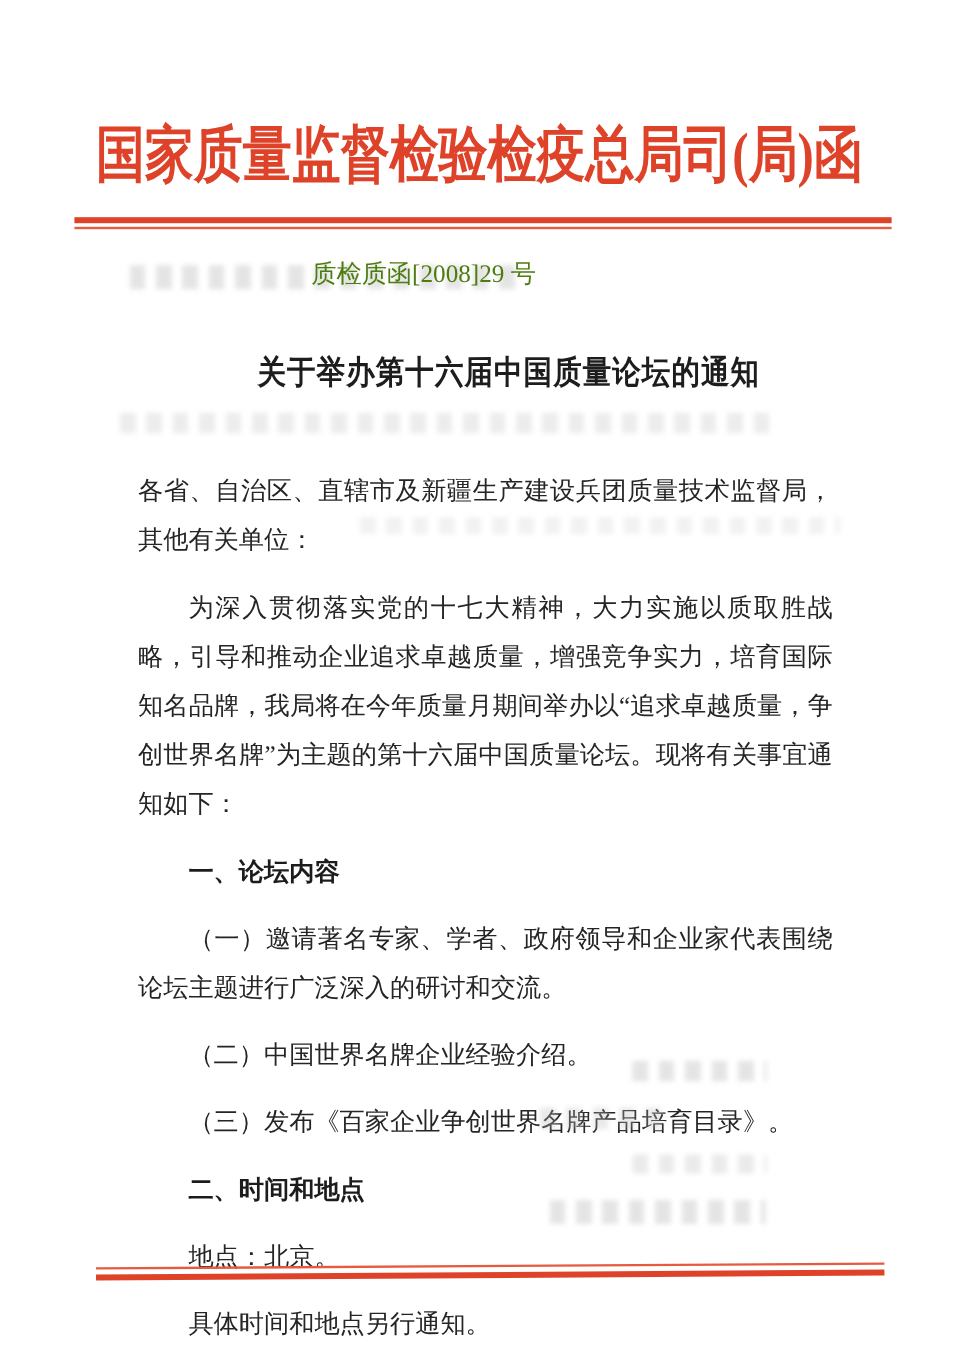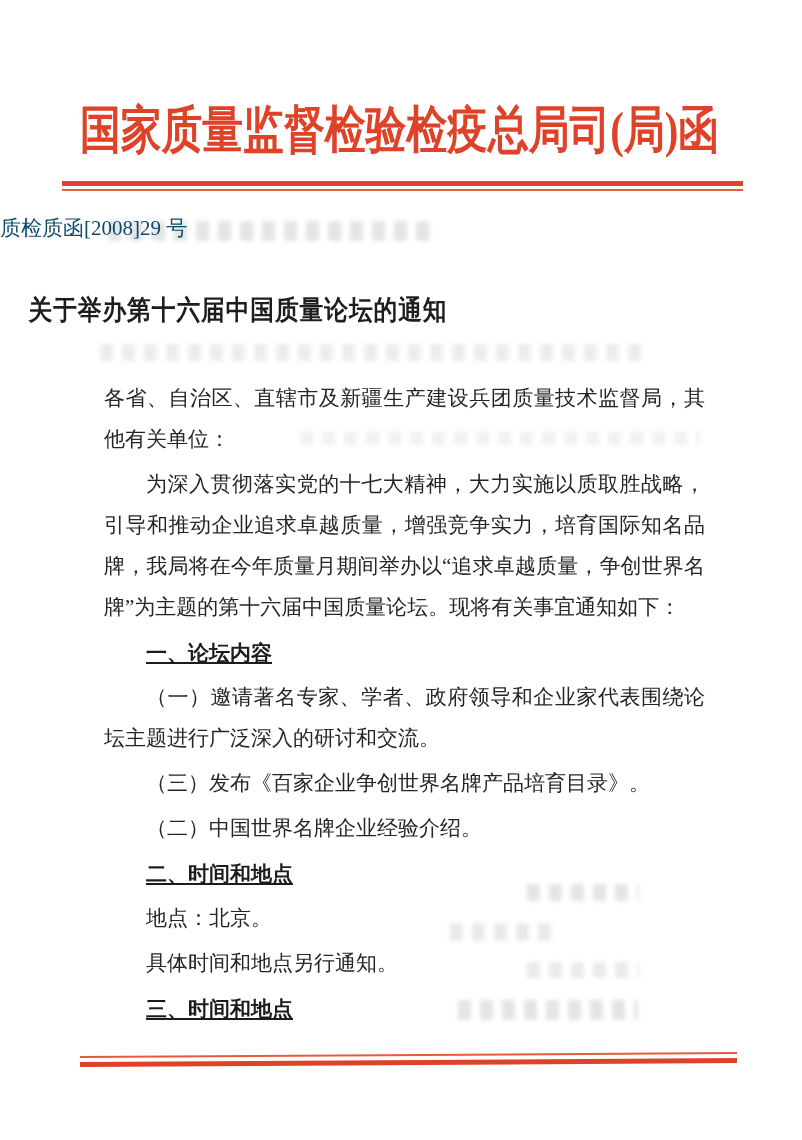--- a/index.html
+++ b/index.html
@@ -17,45 +17,44 @@
   }
   .letterhead .squeeze { display:inline-block; transform:scaleX(0.80); transform-origin:center; }
 
   
   .rule-top { position:absolute; left:62px; top:181px; width:681px; }
   .rule-top .thick { height:5px; background:#de432a; }
   .rule-top .thin  { height:2px; background:#e65a3e; margin-top:3px; }
 
   
   .doc-number {
-    position:absolute; top:214px; left:0; width:706px; text-align:left;
-    font-size:21px; line-height:28px; color:#0c4a6e;
+    position:absolute; top:214px; left:0; width:706px; text-align:center;
+    font-size:21px; line-height:28px; color:#4d7c0f;
   }
 
   
   .notice-title {
-    position:absolute; top:292px; left:0; width:662px; text-align:left;
+    position:absolute; top:292px; left:0; width:662px; text-align:right;
     font-weight:bold; font-size:27px; line-height:36px; color:#1d1d1d;
     white-space:nowrap;
   }
   .notice-title .squeeze { display:inline-block; transform:scaleX(0.88); transform-origin:center; letter-spacing:1px; }
 
   
   .body-text {
     position:absolute; left:100px; top:374px; width:609px;
     font-size:21px; line-height:41px; text-align:justify;
     color:#252525;
   }
-  .body-text p { margin:4px; padding:0; }
+  .body-text p { margin:15px; padding:0; }
   .body-text p.indent { text-indent:42px; }
   .body-text p.heading {
     text-indent:42px; font-weight:700;
     font-family:"Liberation Sans","DejaVu Sans",sans-serif;
     color:#1c1c1c;
-    text-decoration:underline;
   }
 
   
   .rule-bottom { position:absolute; left:80px; top:1054px; width:657px; transform:rotate(-0.35deg); }
   .rule-bottom .thin  { height:2px; background:#e65a3e; }
   .rule-bottom .thick { height:5px; background:#de432a; margin-top:4px; }
 
   
   .ghost {
     position:absolute; filter:blur(2px); opacity:0.40;
@@ -93,22 +92,22 @@
   </div>
 
   <div class="ghost g2"></div>
   <div class="ghost g3"></div>
 
   <div class="body-text">
     <p class="plain">各省、自治区、直辖市及新疆生产建设兵团质量技术监督局，其他有关单位：</p>
     <p class="indent">为深入贯彻落实党的十七大精神，大力实施以质取胜战略，引导和推动企业追求卓越质量，增强竞争实力，培育国际知名品牌，我局将在今年质量月期间举办以“追求卓越质量，争创世界名牌”为主题的第十六届中国质量论坛。现将有关事宜通知如下：</p>
     <p class="heading">一、论坛内容</p>
     <p class="indent">（一）邀请著名专家、学者、政府领导和企业家代表围绕论坛主题进行广泛深入的研讨和交流。</p>
+    <p class="indent">（二）中国世界名牌企业经验介绍。</p>
     <p class="indent">（三）发布《百家企业争创世界名牌产品培育目录》。</p>
-    <p class="indent">（二）中国世界名牌企业经验介绍。</p>
     <p class="heading">二、时间和地点</p>
     <p class="indent">地点：北京。</p>
     <p class="indent">具体时间和地点另行通知。</p>
     <p class="heading">三、时间和地点</p>
   </div>
 
   <div class="ghost g4"></div>
   <div class="ghost g5"></div>
   <div class="ghost g6"></div>
   <div class="ghost g7"></div>

